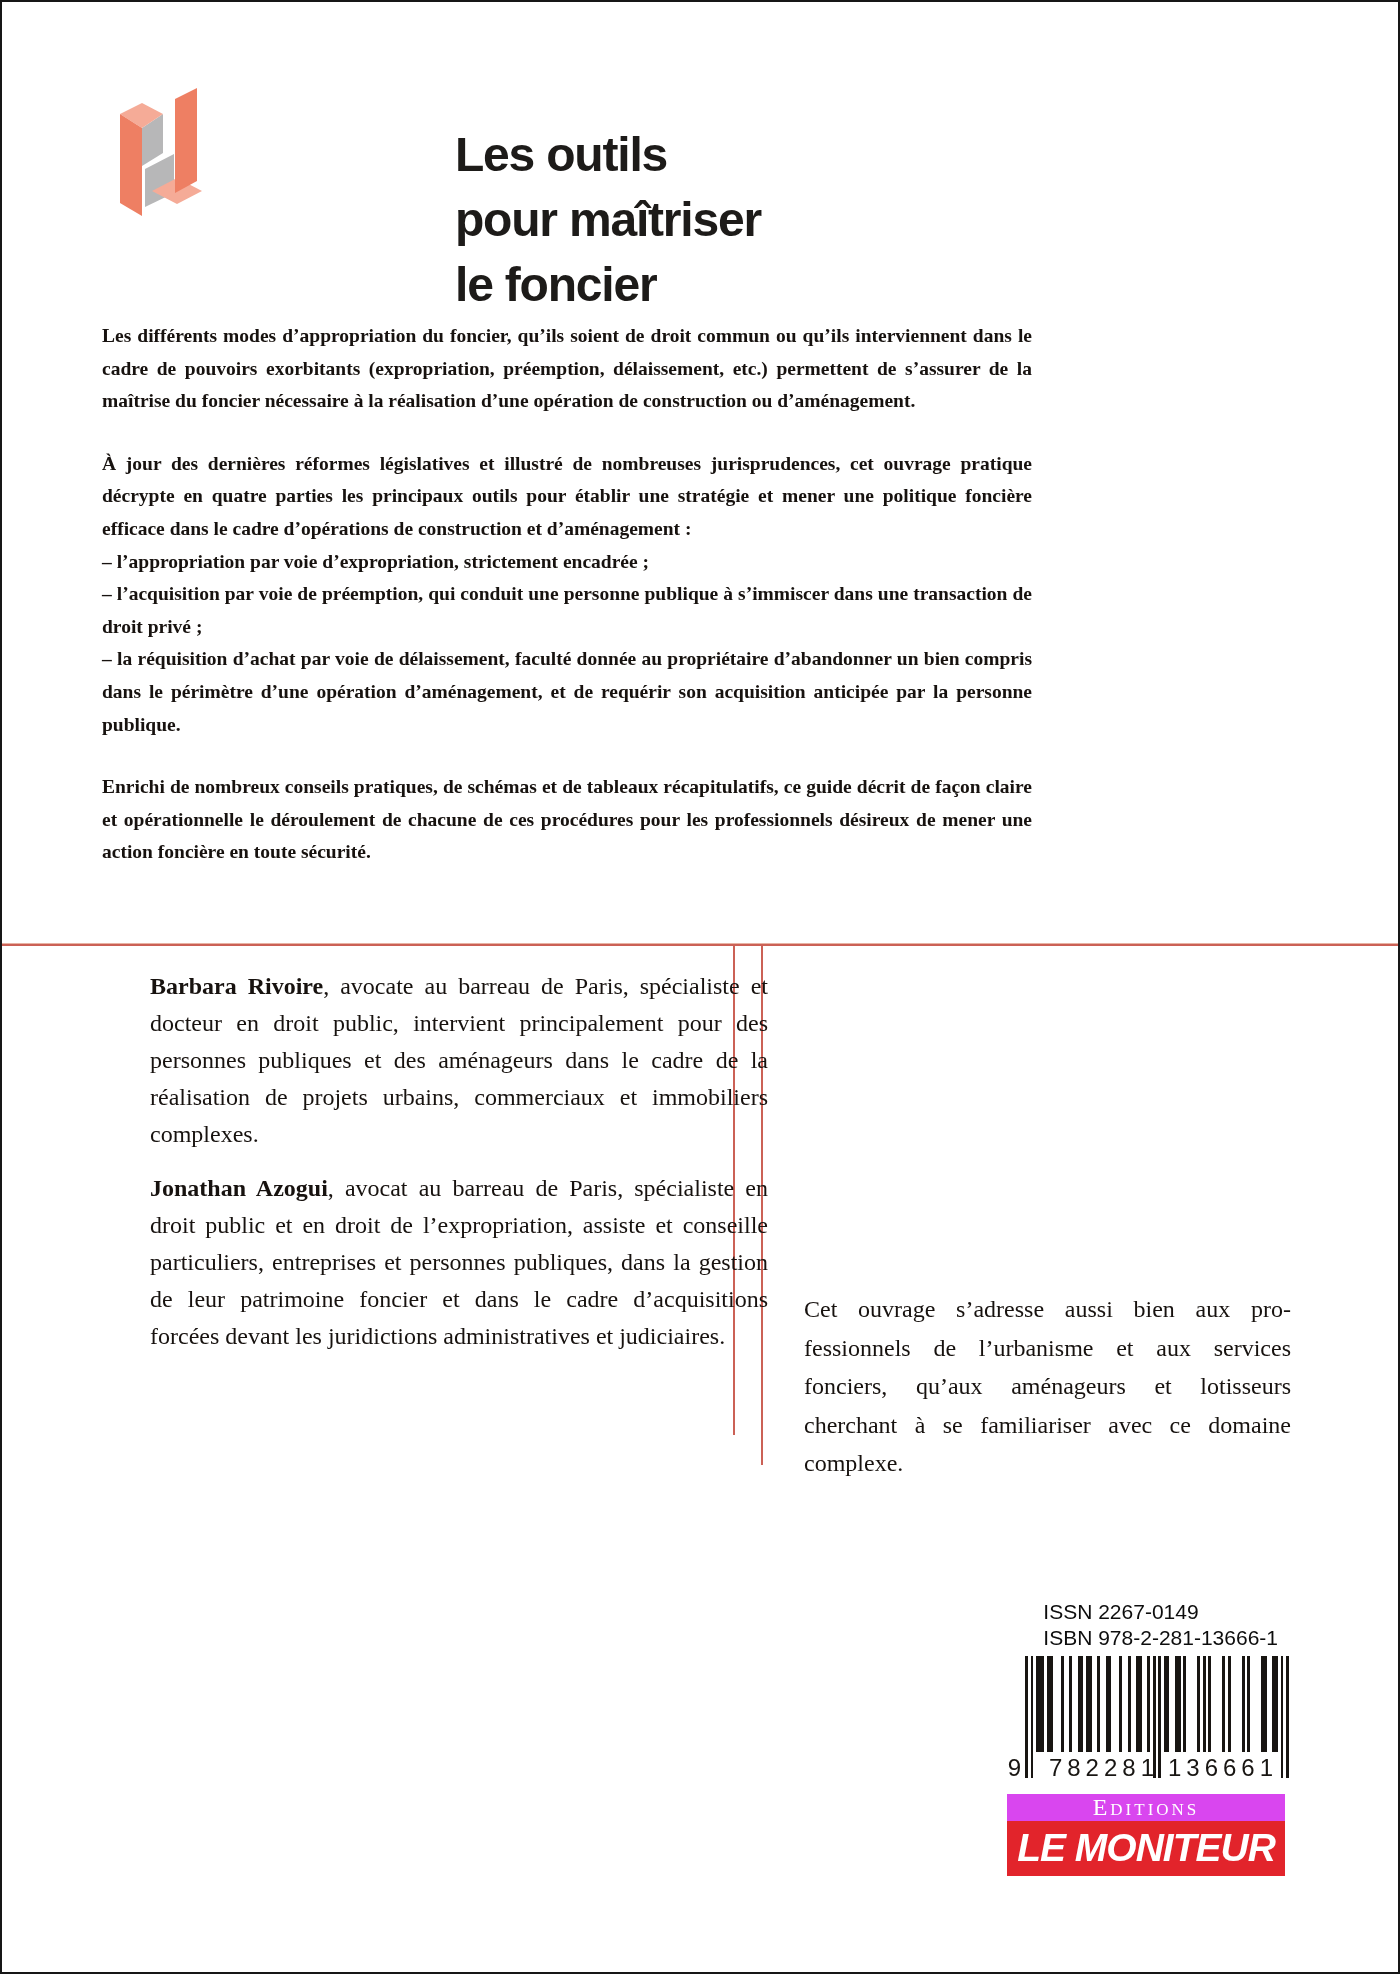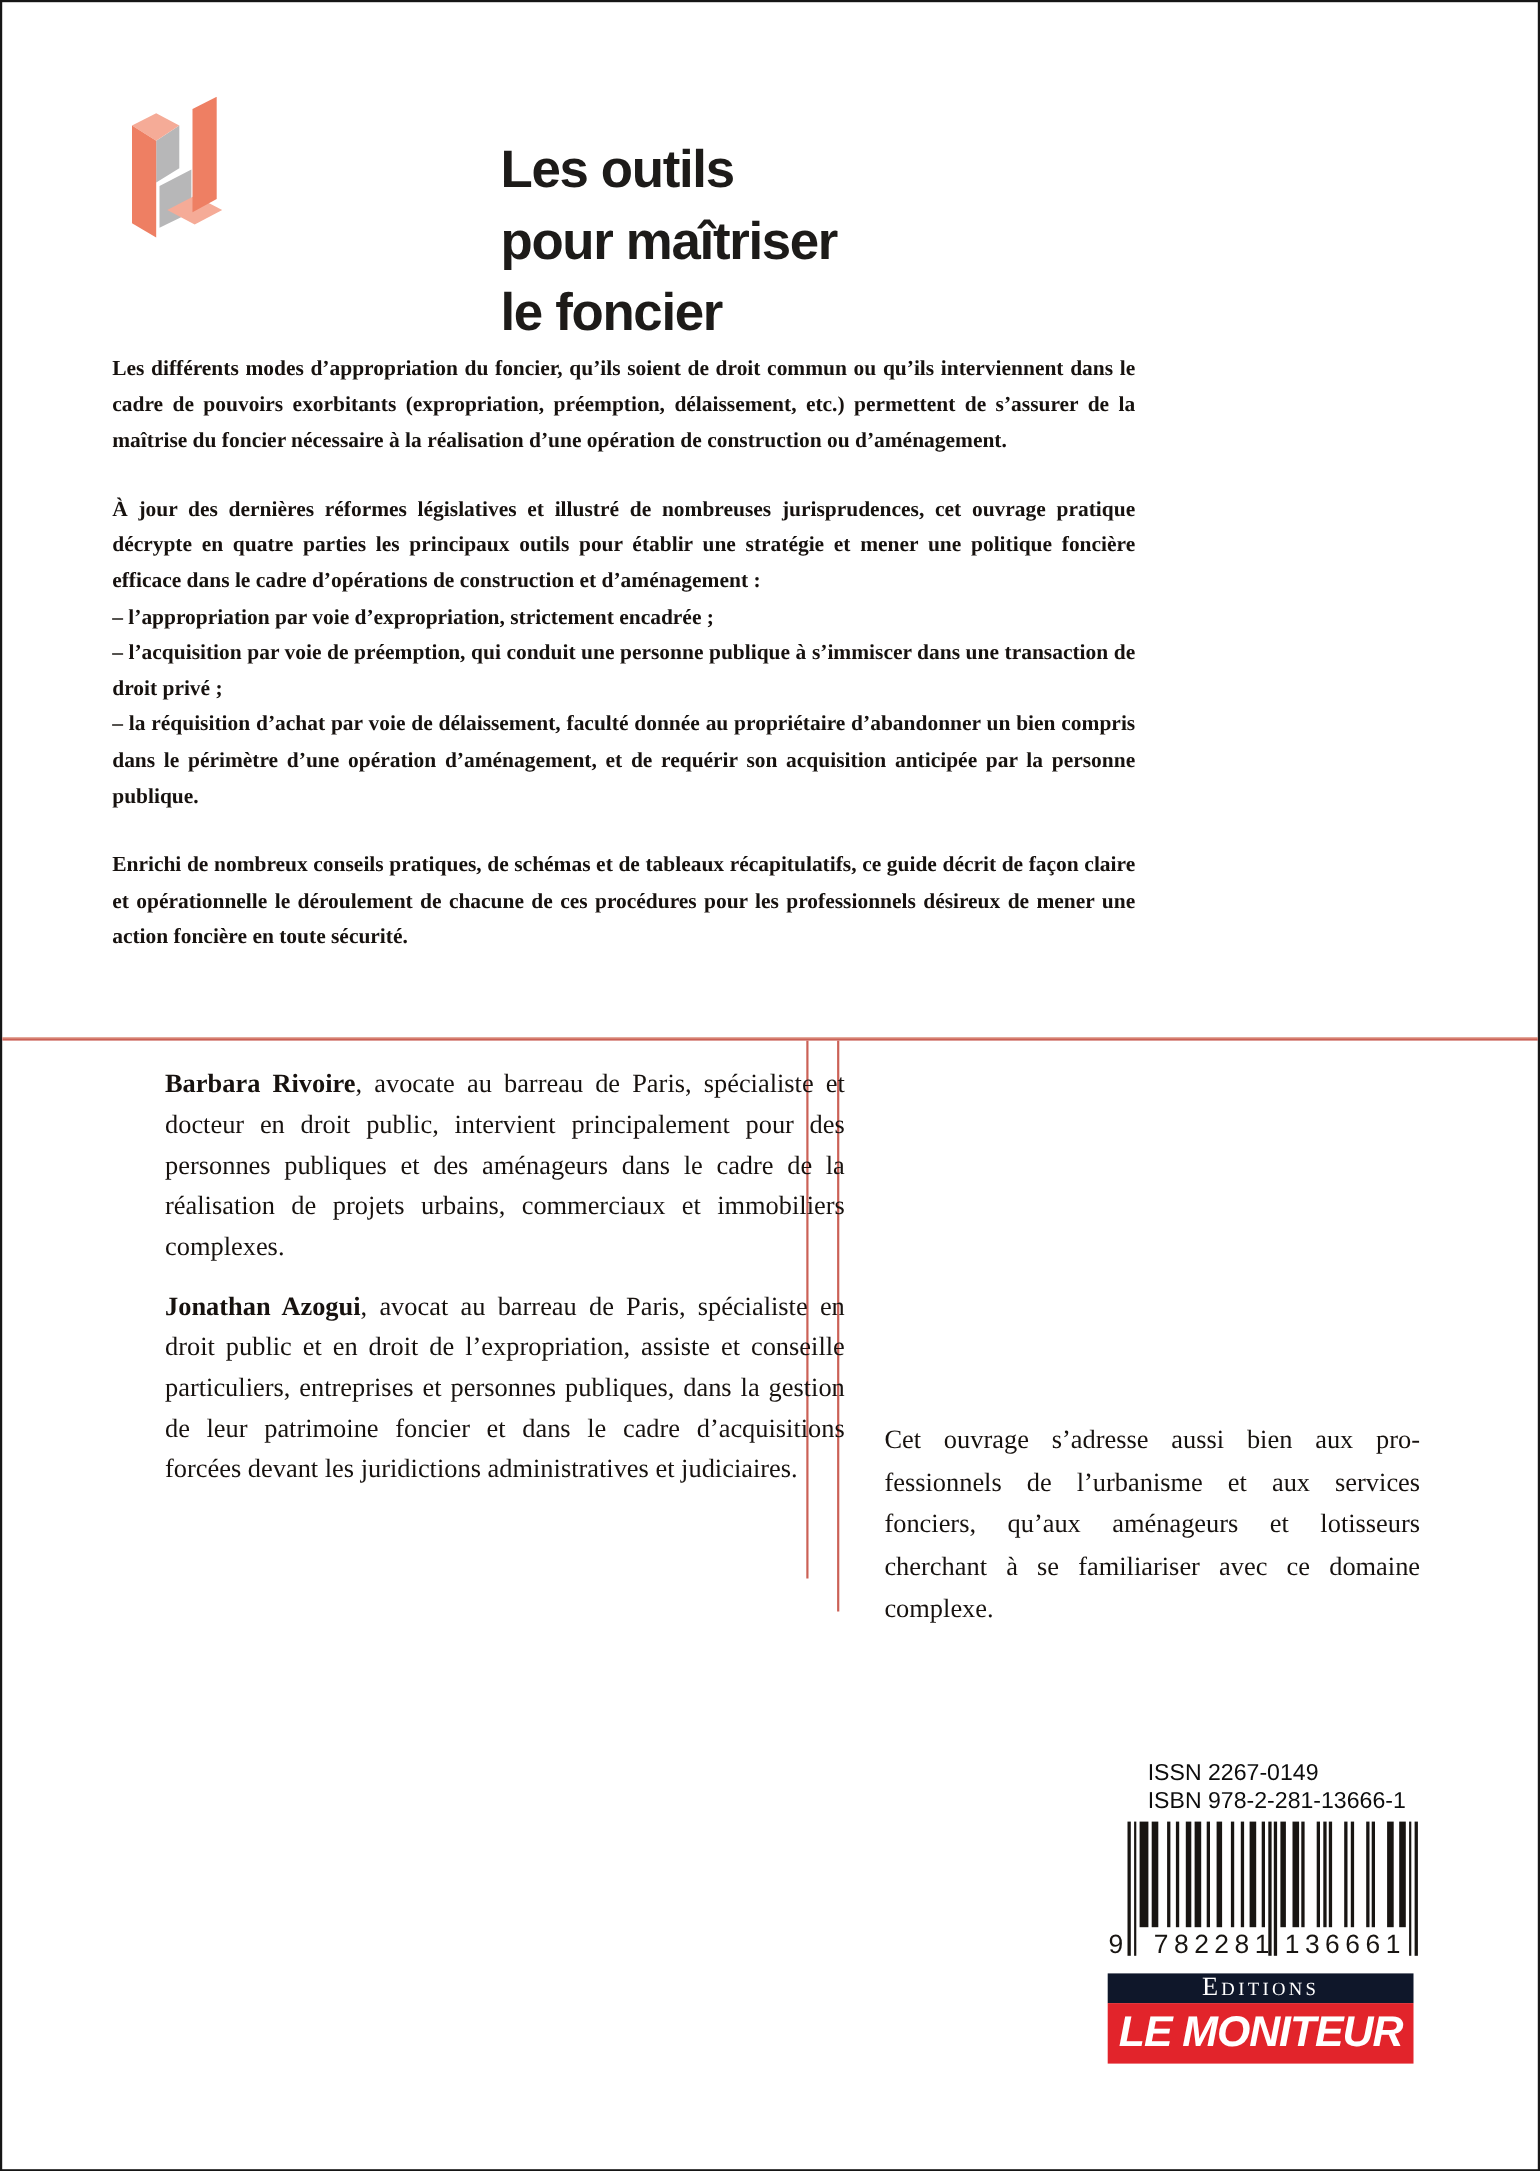--- a/index.html
+++ b/index.html
@@ -69,21 +69,21 @@
     font-family:"Liberation Sans", sans-serif;
     font-size:24px;color:#181512;
   }
   .barcode .digits span{position:absolute;top:0;display:block;}
   .bd-first{left:-24px;width:20px;text-align:right;letter-spacing:0;}
   .bd-g1{left:7px;width:116px;text-align:right;letter-spacing:5px;margin-left:11px;}
   .bd-g2{left:140px;width:116px;text-align:center;letter-spacing:5px;}
   
   .publisher{position:absolute;left:1005px;top:1792px;width:278px;}
   .pub-black{
-    height:27px;background:#0f172a;color:#ffffff;
+    height:27px;background:#d946ef;color:#ffffff;
     font-family:"Liberation Serif", serif;font-variant:small-caps;
     font-size:24px;line-height:26px;letter-spacing:3px;
     text-align:center;
   }
   .pub-red{
     height:55px;background:#e2242b;color:#ffffff;
     font-family:"Liberation Sans", sans-serif;
     font-weight:700;font-style:italic;
     font-size:39px;line-height:54px;letter-spacing:-1px;
     text-align:center;

